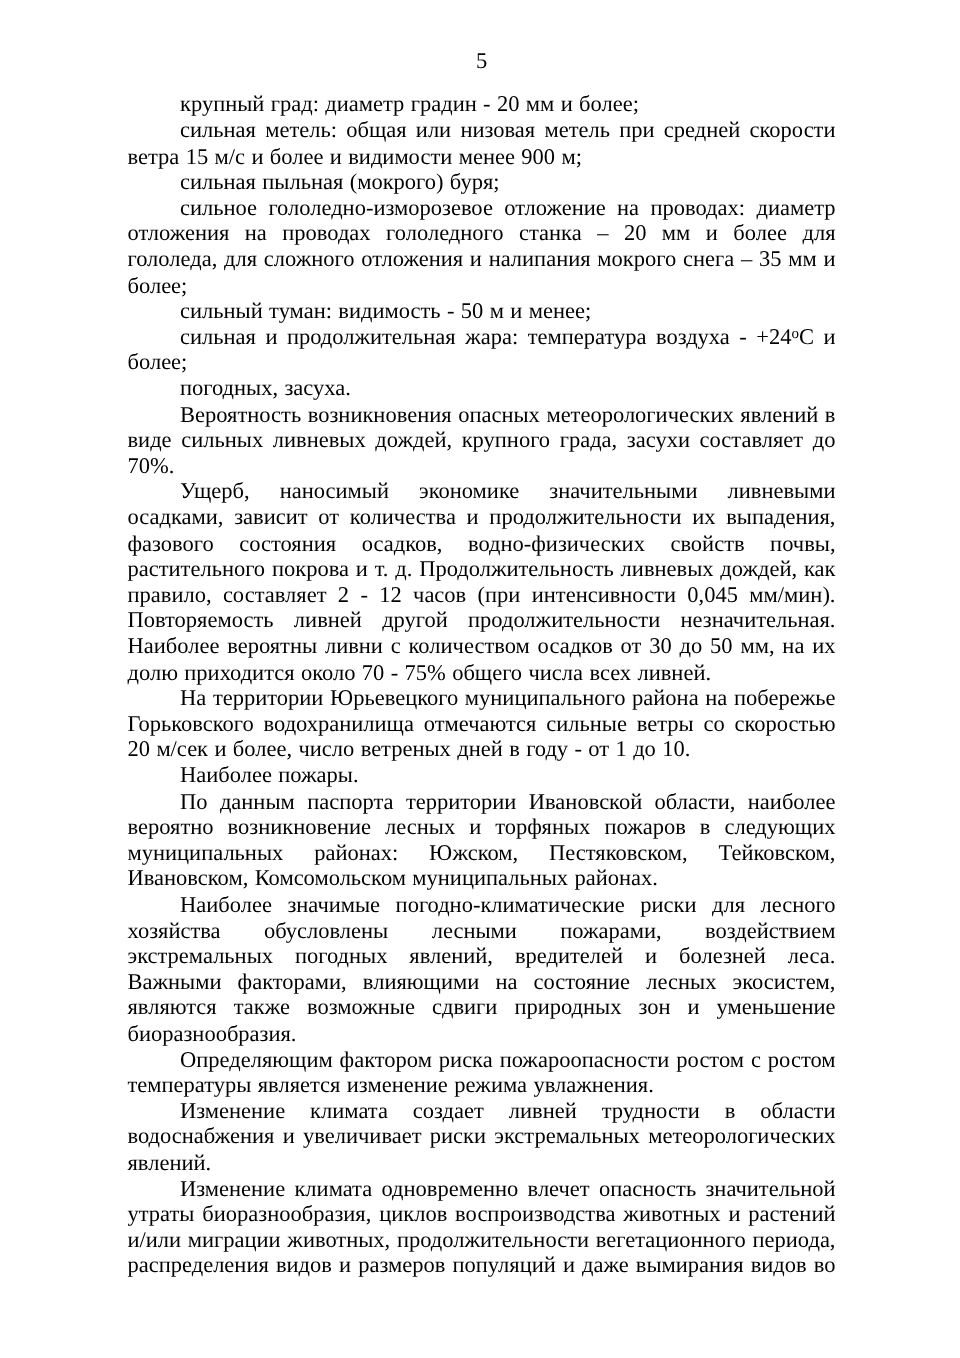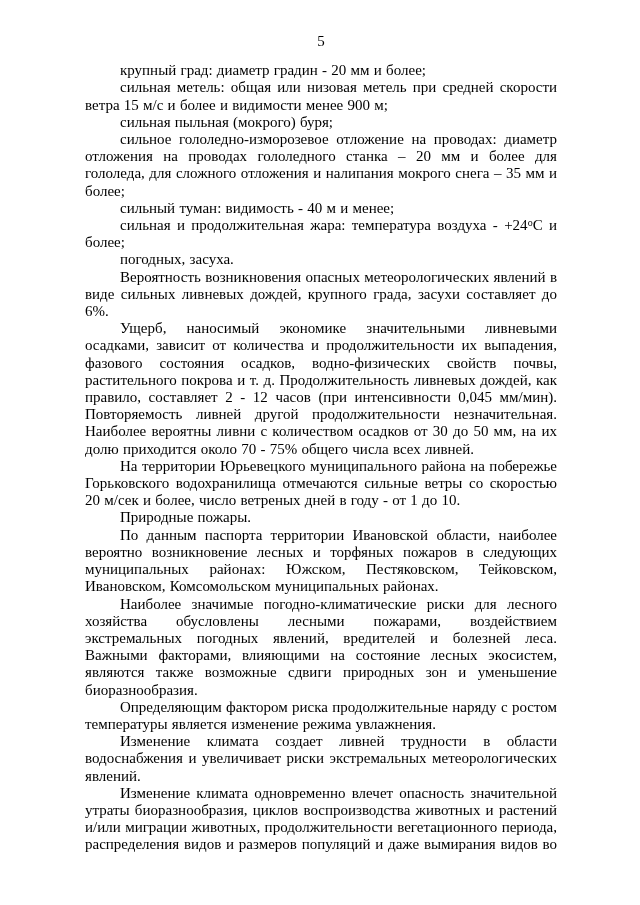--- a/index.html
+++ b/index.html
@@ -44,26 +44,26 @@
 </head>
 <body>
 
 <div class="page">
   <div class="page-number">5</div>
   <div class="doc-body">
       <p class="para"><span>крупный град: диаметр градин - 20 мм и более;</span></p>
       <p class="para"><span>сильная метель: общая или низовая метель при средней скорости ветра 15 м/с и более и видимости менее 900 м;</span></p>
       <p class="para"><span>сильная пыльная (мокрого) буря;</span></p>
       <p class="para"><span>сильное гололедно-изморозевое отложение на проводах: диаметр отложения на проводах гололедного станка – 20 мм и более для гололеда, для сложного отложения и налипания мокрого снега – 35 мм и более;</span></p>
-      <p class="para"><span>сильный туман: видимость - 40 м и менее;</span></p>
+      <p class="para"><span>сильный туман: видимость - 50 м и менее;</span></p>
       <p class="para"><span>сильная и продолжительная жара: температура воздуха - +24</span><sup>о</sup><span>С и более;</span></p>
       <p class="para"><span>погодных, засуха.</span></p>
-      <p class="para"><span>Вероятность возникновения опасных метеорологических явлений в виде сильных ливневых дождей, крупного града, засухи составляет до 6%.</span></p>
+      <p class="para"><span>Вероятность возникновения опасных метеорологических явлений в виде сильных ливневых дождей, крупного града, засухи составляет до 70%.</span></p>
       <p class="para"><span>Ущерб, наносимый экономике значительными ливневыми осадками, зависит от количества и продолжительности их выпадения, фазового состояния осадков, водно-физических свойств почвы, растительного покрова и т. д. Продолжительность ливневых дождей, как правило, составляет 2 - 12 часов (при интенсивности 0,045 мм/мин). Повторяемость ливней другой продолжительности незначительная. Наиболее вероятны ливни с количеством осадков от 30 до 50 мм, на их долю приходится около 70 - 75% общего числа всех ливней.</span></p>
       <p class="para"><span>На территории Юрьевецкого муниципального района на побережье Горьковского водохранилища отмечаются сильные ветры со скоростью 20 м/сек и более, число ветреных дней в году - от 1 до 10.</span></p>
-      <p class="para"><span>Природные пожары.</span></p>
+      <p class="para"><span>Наиболее пожары.</span></p>
       <p class="para"><span>По данным паспорта территории Ивановской области, наиболее вероятно возникновение лесных и торфяных пожаров в следующих муниципальных районах: Южском, Пестяковском, Тейковском, Ивановском, Комсомольском муниципальных районах.</span></p>
       <p class="para"><span>Наиболее значимые погодно-климатические риски для лесного хозяйства обусловлены лесными пожарами, воздействием экстремальных погодных явлений, вредителей и болезней леса. Важными факторами, влияющими на состояние лесных экосистем, являются также возможные сдвиги природных зон и уменьшение биоразнообразия.</span></p>
-      <p class="para"><span>Определяющим фактором риска продолжительные наряду с ростом температуры является изменение режима увлажнения.</span></p>
+      <p class="para"><span>Определяющим фактором риска пожароопасности ростом с ростом температуры является изменение режима увлажнения.</span></p>
       <p class="para"><span>Изменение климата создает ливней трудности в области водоснабжения и увеличивает риски экстремальных метеорологических явлений.</span></p>
       <p class="para cont"><span>Изменение климата одновременно влечет опасность значительной утраты биоразнообразия, циклов воспроизводства животных и растений и/или миграции животных, продолжительности вегетационного периода, распределения видов и размеров популяций и даже вымирания видов во</span></p>
     </div>
 </div>
 
 </body></html>

